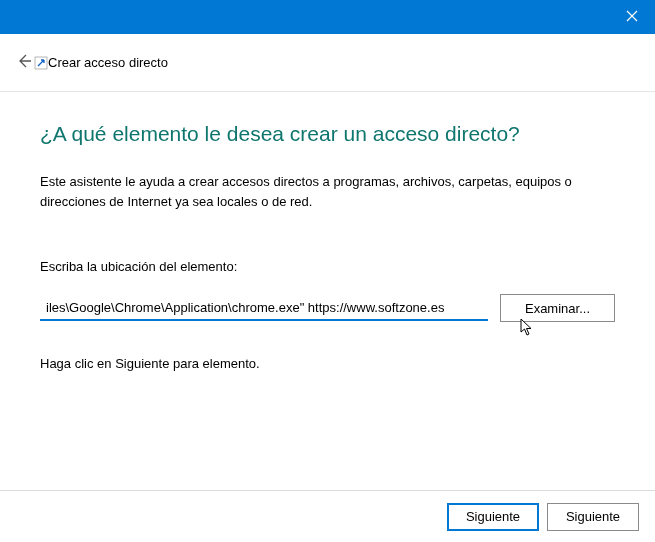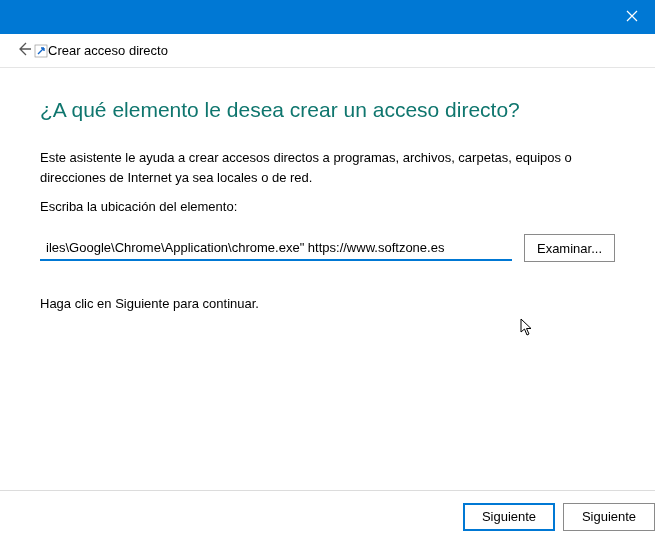--- a/index.html
+++ b/index.html
@@ -27,21 +27,21 @@
       display: flex;
       align-items: center;
       justify-content: center;
       cursor: pointer;
     }
     .close-btn svg {
       width: 12px;
       height: 12px;
     }
     .header {
-      height: 34px;
+      height: 58px;
       display: flex;
       align-items: center;
       padding-left: 14px;
       border-bottom: 1px solid #e5e5e5;
     }
     .back-arrow {
       width: 20px;
       height: 20px;
       display: flex;
       align-items: center;
@@ -74,21 +74,21 @@
     .main-question {
       font-size: 21px;
       color: #0f766e;
       font-weight: 400;
       margin-bottom: 26px;
     }
     .description {
       font-size: 13px;
       color: #000;
       line-height: 1.5;
-      margin-bottom: 12px;
+      margin-bottom: 48px;
     }
     .field-label {
       font-size: 13px;
       color: #000;
       margin-bottom: 20px;
     }
     .input-row {
       display: flex;
       gap: 12px;
       align-items: center;
@@ -100,21 +100,21 @@
       padding: 2px 6px;
       font-size: 13px;
       border: none;
       border-bottom: 2px solid #0078D4;
       outline: none;
       text-align: left;
       font-family: "Segoe UI", Tahoma, Geneva, sans-serif;
     }
     .browse-btn {
       height: 28px;
-      padding: 0 12px;
+      padding: 0 24px;
       font-size: 13px;
       background: #ffffff;
       border: 1px solid #8a8a8a;
       cursor: pointer;
       font-family: "Segoe UI", Tahoma, Geneva, sans-serif;
     }
     .continue-text {
       font-size: 13px;
       color: #000;
     }
@@ -122,21 +122,21 @@
       position: absolute;
       bottom: 0;
       left: 0;
       right: 0;
       height: 52px;
       border-top: 1px solid #dcdcdc;
       background: #ffffff;
       display: flex;
       justify-content: flex-end;
       align-items: center;
-      padding-right: 0;
+      padding-right: 16px;
       gap: 8px;
     }
     .footer-btn {
       min-width: 92px;
       height: 28px;
       padding: 0 14px;
       font-size: 13px;
       background: #ffffff;
       border: 1px solid #8a8a8a;
       cursor: pointer;
@@ -188,21 +188,21 @@
 </div>
 
 <div class="content">
   <h1 class="main-question">¿A qué elemento le desea crear un acceso directo?</h1>
   <p class="description">Este asistente le ayuda a crear accesos directos a programas, archivos, carpetas, equipos o direcciones de Internet ya sea locales o de red.</p>
   <div class="field-label">Escriba la ubicación del elemento:</div>
   <div class="input-row">
     <input type="text" class="location-input" value="iles\Google\Chrome\Application\chrome.exe&quot; https://www.softzone.es" style="">
     <button class="browse-btn">Examinar...</button>
   </div>
-  <p class="continue-text">Haga clic en Siguiente para continuar.</p>
+  <p class="continue-text">Haga clic en Siguiente para elemento.</p>
 </div>
 
 <div class="cursor-pointer-overlay">
   <svg viewBox="0 0 16 20">
     <path d="M1 1 L1 14 L4.5 11 L7 17 L9 16 L6.5 10.5 L11 10.5 Z" fill="#ffffff" stroke="#000000" stroke-width="1"></path>
   </svg>
 </div>
 
 <div class="footer">
   <button class="footer-btn primary">Siguiente</button>

